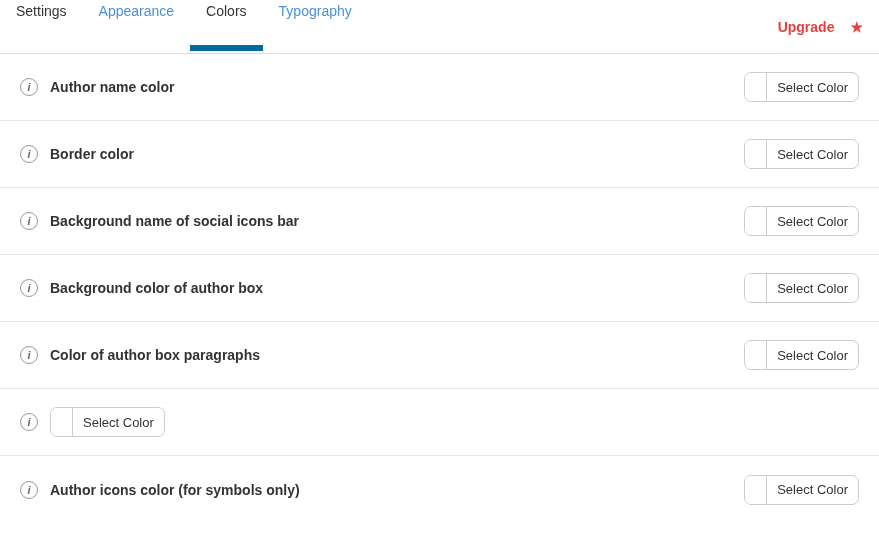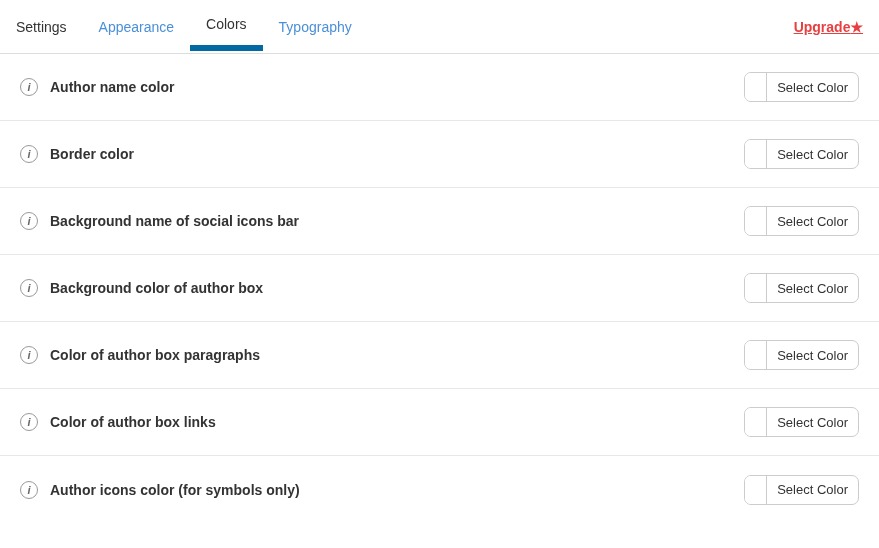--- a/index.html
+++ b/index.html
@@ -22,21 +22,20 @@
       align-items: center;
       border-bottom: 1px solid #ddd;
       padding: 0 16px;
       height: 54px;
     }
 
     .tab {
       padding: 0 16px;
       height: 48px;
       display: flex;
-      align-items: center;
       cursor: pointer;
       color: #4a90d9;
       font-size: 14px;
       text-decoration: none;
       position: relative;
     }
 
     .tab.active {
       color: #333;
       border-bottom: 6px solid #0369a1;
@@ -46,23 +45,22 @@
       color: #333;
       padding-left: 0;
     }
 
     .upgrade-btn {
       margin-left: auto;
       color: #e84040;
       font-weight: bold;
       display: flex;
       align-items: center;
-      gap: 0;
-      cursor: pointer;
-      text-decoration: underline;
+      gap: 16px;
+      cursor: pointer;
     }
 
     .star-icon {
       color: #e84040;
       font-size: 14px;
     }
 
     .content {
       padding: 0;
     }
@@ -193,21 +191,20 @@
     <div class="info-icon">i</div>
     <span class="row-label">Color of author box paragraphs</span>
     <div class="color-picker-btn">
       <div class="color-swatch"></div>
       <span class="color-btn-label">Select Color</span>
     </div>
   </div>
 
   <div class="row">
     <div class="info-icon">i</div>
-    <span class="row-label">Color of author box links</span>
     <div class="color-picker-btn">
       <div class="color-swatch"></div>
       <span class="color-btn-label">Select Color</span>
     </div>
   </div>
 
   <div class="row">
     <div class="info-icon">i</div>
     <span class="row-label">Author icons color (for symbols only)</span>
     <div class="color-picker-btn">

